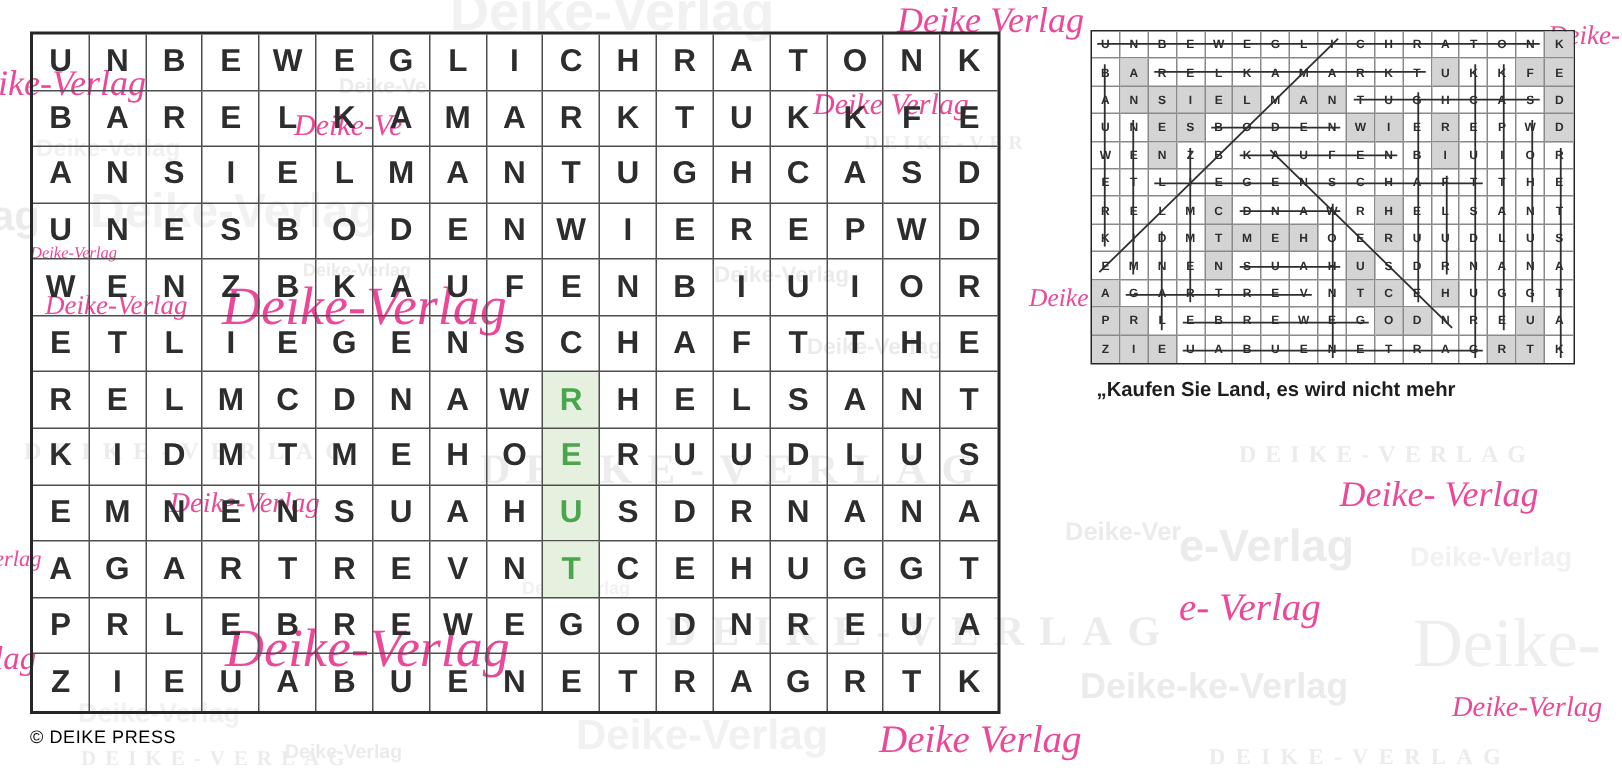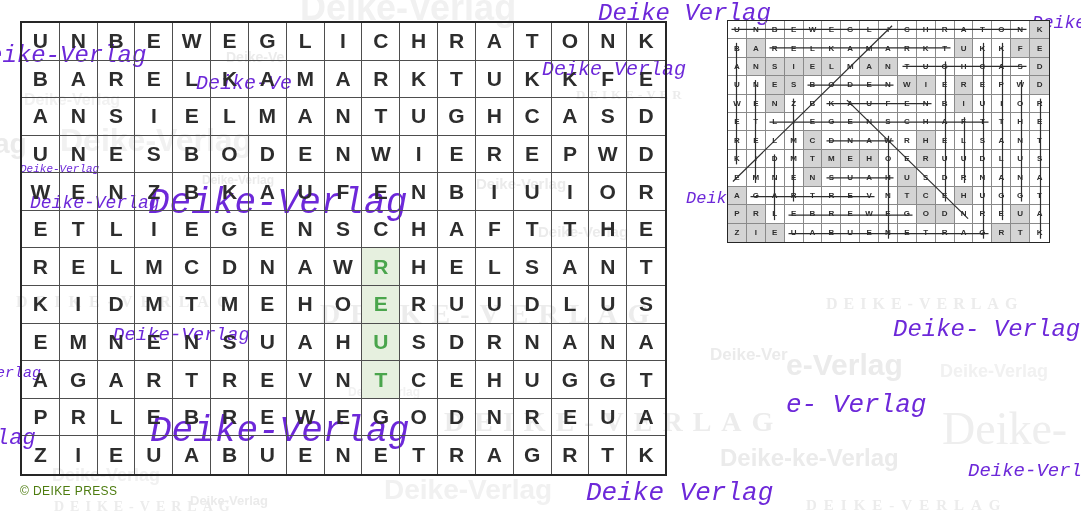--- a/index.html
+++ b/index.html
@@ -1,21 +1,21 @@
 <!DOCTYPE html>
 <html><head>
 <meta charset="utf-8">
 <style>
   html,body{margin:0;padding:0;background:#ffffff;}
   body{width:1081px;height:517px;position:relative;overflow:hidden;
        font-family:"Liberation Sans", sans-serif;}
   
   #wm-layer{position:absolute;inset:0;z-index:0;overflow:hidden;}
   .wm{position:absolute;white-space:nowrap;pointer-events:none;line-height:1;}
-  .wm-script{font-family:Liberation Mono, monospace;font-style:italic;color:#6d28d9;}
+  .wm-script{font-family:Liberation Serif, serif;font-style:italic;color:#ec4899;}
   .wm-sans{font-family:"Liberation Sans", sans-serif;font-weight:bold;color:#ebebeb;}
   .wm-hollow{font-family:"Liberation Sans", sans-serif;font-weight:bold;color:#f1f1f1;}
   .wm-caps{font-family:"Liberation Serif", serif;font-weight:bold;color:#ececec;}
   .wm-serif{font-family:"Liberation Serif", serif;color:#eeeeee;}
   
   #puzzle-grid{position:absolute;left:20px;top:21px;width:643px;height:451px;
     display:grid;grid-template-columns:repeat(17,1fr);grid-template-rows:repeat(12,1fr);
     border:2.5px solid #262626;z-index:2;box-sizing:content-box;}
   .mcell{display:flex;align-items:center;justify-content:center;
     border-right:1px solid #4e4e4e;border-bottom:1px solid #4e4e4e;
@@ -33,21 +33,21 @@
     font-size:8px;font-weight:bold;color:#2d2d2d;overflow:hidden;}
   .scell:nth-child(17n){border-right:none;}
   .scell:nth-child(n+188){border-bottom:none;}
   .scell.shaded{background:#d4d4d4;}
   #solution-lines{position:absolute;inset:0;width:100%;height:100%;z-index:3;}
   #solution-lines line{stroke:#2e2e2e;stroke-width:1.2;}
   
   #quote{position:absolute;left:731px;top:251px;z-index:2;
     font-size:13.5px;font-weight:bold;color:#1d1d1d;line-height:17.5px;}
   #copyright{position:absolute;left:20px;top:484px;z-index:2;
-    font-size:12px;color:#4d7c0f;letter-spacing:0.4px;}
+    font-size:12px;color:#000000;letter-spacing:0.4px;}
 </style>
 </head>
 <body>
 
 <div id="wm-layer">
     <span class="wm wm-hollow" style="left: 300px; top: -10px; font-size: 36px;">Deike-Verlag</span>
     <span class="wm wm-script" style="left: 598px; top: 2px; font-size: 24px;">Deike Verlag</span>
     <span class="wm wm-script" style="left: 1032px; top: 14px; font-size: 18px;">Deike-</span>
     <span class="wm wm-script" style="left: -12px; top: 44px; font-size: 24px;">eike-Verlag</span>
     <span class="wm wm-sans" style="left: 226px; top: 50px; font-size: 14px;">Deike-Ve</span>
@@ -525,15 +525,16 @@
       <line x1="256.5" y1="22.875" x2="256.5" y2="218.70833333333331"></line>
       <line x1="275.5" y1="22.875" x2="275.5" y2="200.125"></line>
       <line x1="294.5" y1="60.04166666666666" x2="294.5" y2="181.54166666666666"></line>
       <line x1="313.5" y1="78.625" x2="313.5" y2="218.70833333333331"></line>
       <line x1="165.07451084776264" y1="5.795544214688298" x2="5.925489152237363" y2="161.4544557853117"></line>
       <line x1="119.92548915223736" y1="80.12887754802163" x2="241.07451084776264" y2="198.62112245197838"></line>
     </svg>
 </div>
 
 <div id="quote">
+  <div>„Kaufen Sie Land, es wird nicht mehr</div>
 </div>
 
 <div id="copyright">© DEIKE PRESS</div>
 
 </body></html>

